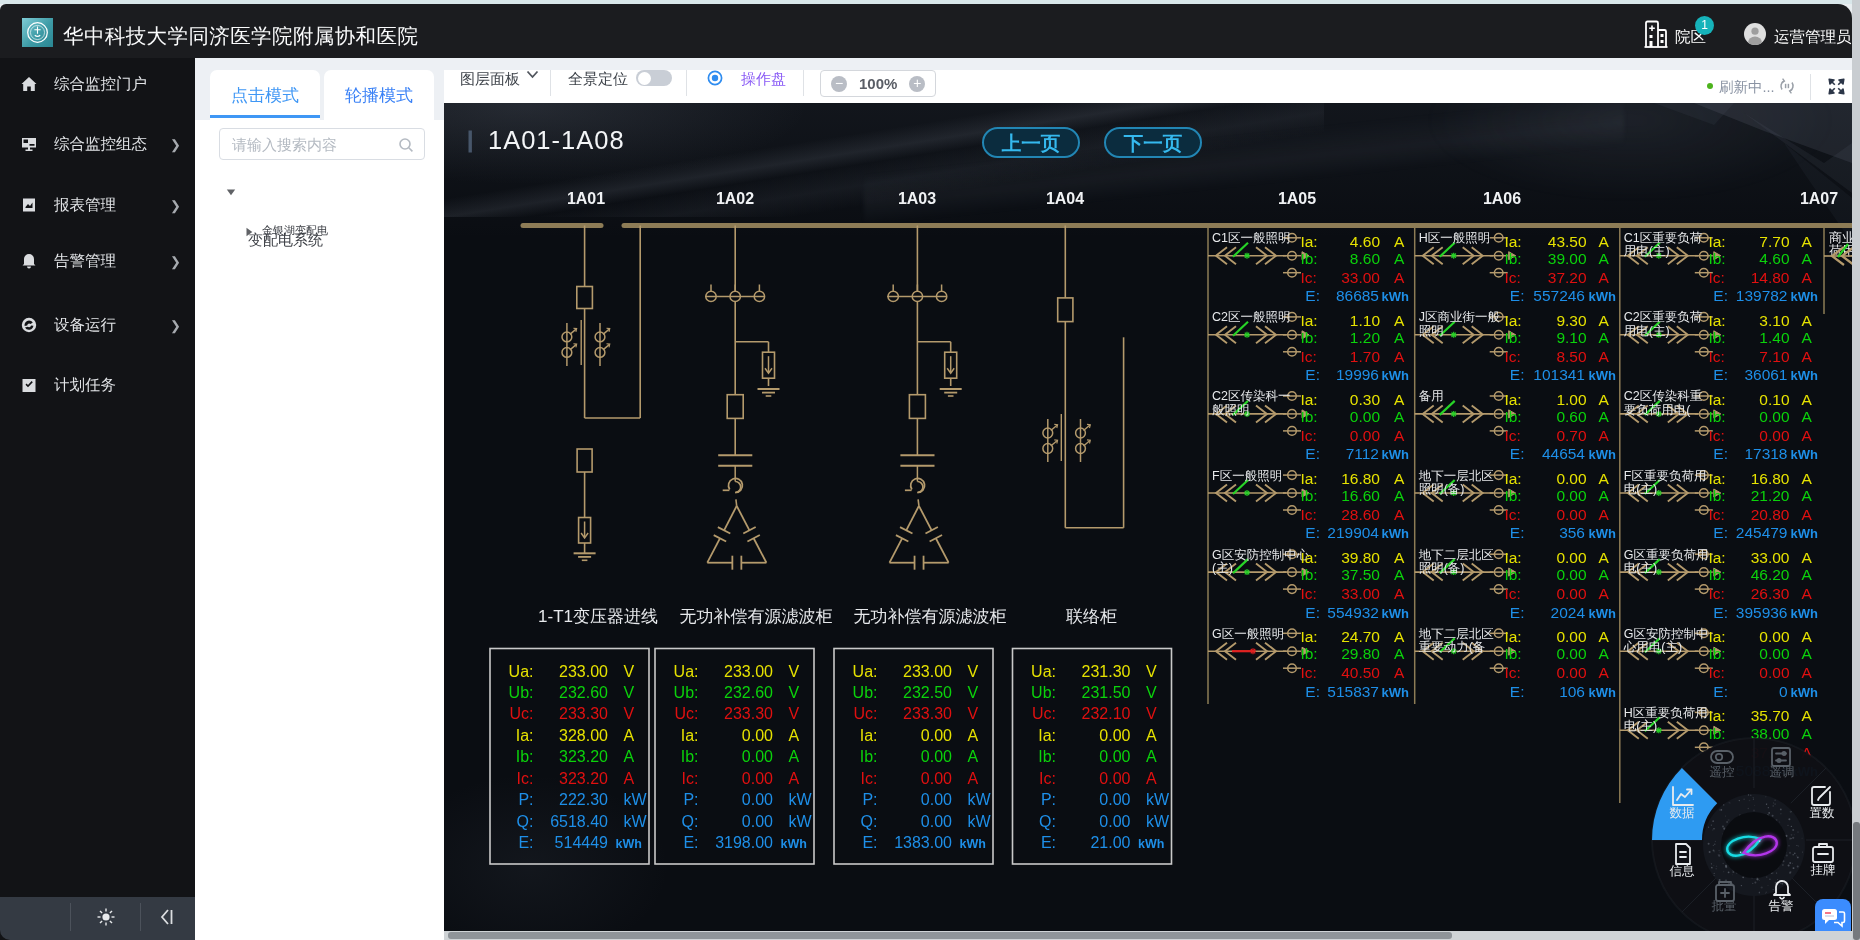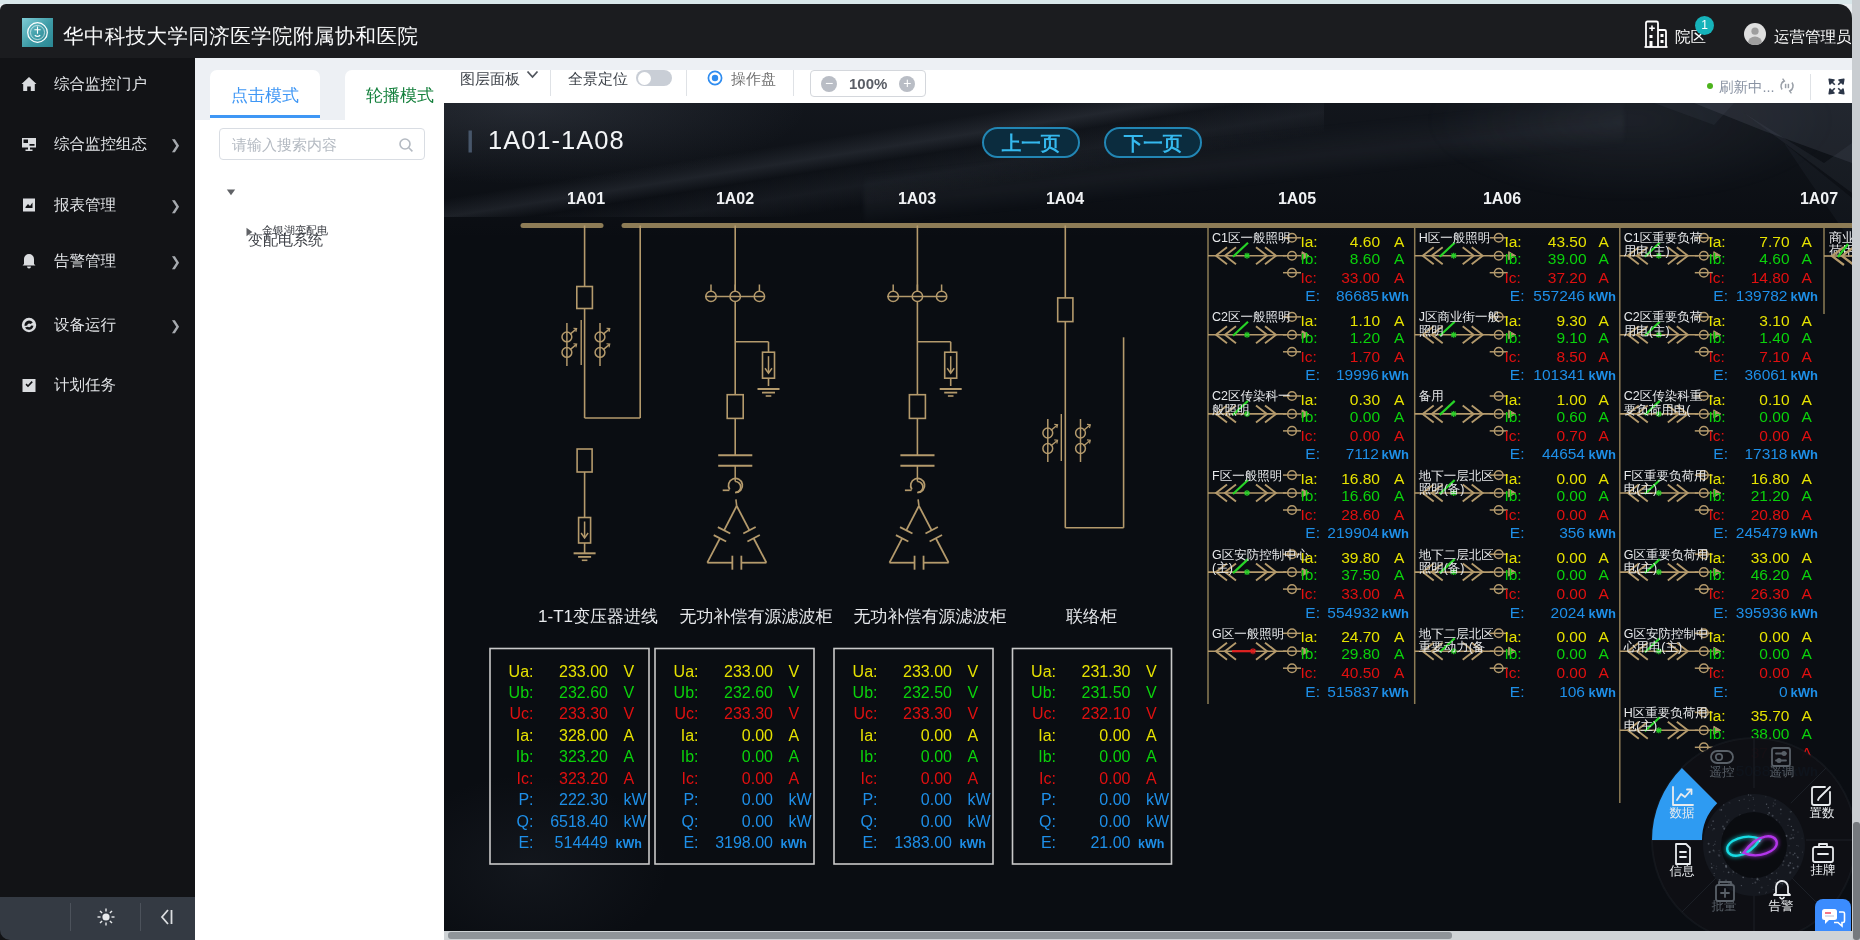--- a/index.html
+++ b/index.html
@@ -11,21 +11,21 @@
 #title{left:63px;top:18px;color:#fafbfc;font-size:20.5px;letter-spacing:0.4px;}
 #sidebar{left:0;top:58px;width:195px;height:882px;background:#121316;}
 #sidefoot{left:0;top:897px;width:195px;height:43px;background:#343a43;border-radius:0 0 0 10px;}
 .menu-item{position:absolute;left:0;width:195px;height:40px;color:#e2e4e7;font-size:15.5px;}
 .menu-item .mi-txt{position:absolute;left:54px;top:50%;transform:translateY(-50%);}
 .menu-item .mi-arrow{position:absolute;left:170px;top:50%;transform:translateY(-50%);color:#a6aaaf;font-size:13px;}
 #panel{left:195px;top:120px;width:249px;height:820px;background:#fff;}
 #panelhead{left:195px;top:58px;width:249px;height:62px;background:#edf0f4;}
 .tab{position:absolute;top:70px;height:50px;background:#fff;border-radius:7px 7px 0 0;display:flex;align-items:center;justify-content:center;font-size:17px;}
 #tab1{left:210px;width:110px;color:#3f97f5;}
-#tab2{left:324px;width:110px;color:#15803d;margin-left:21px;}
+#tab2{left:324px;width:110px;color:#3b82f6;}
 #tabline{left:210px;top:115px;width:110px;height:3px;background:#3f97f5;}
 #search{left:219px;top:128px;width:206px;height:32px;border:1.5px solid #d9dde3;border-radius:4px;background:#fff;}
 #search .ph{position:absolute;left:12px;top:7px;color:#b4bac2;font-size:15px;}
 #toolstrip{left:444px;top:58px;width:1408px;height:12px;background:#edf0f4;}
 #toolbar{left:444px;top:70px;width:1452px;height:33px;background:#fff;display:flex;color:#3e434a;font-size:15px;}
 .tb-div{width:1px;height:26px;background:#dfe2e6;}
 #canvas{left:444px;top:103px;width:1408px;height:828px;background:#0a0d12;overflow:hidden;}
 .swirl{position:absolute;pointer-events:none;}
 #vsb{left:1852px;top:0;width:8px;height:940px;background:#c9cdd1;}
 #vsbthumb{left:1852.5px;top:822px;width:7px;height:118px;background:#75797e;border-radius:3px;}
@@ -165,21 +165,21 @@
   <div class="tb-div" style="margin-left:11px;"></div>
   <span style="margin-left:17px;">全景定位</span>
   <div class="toggle" style="margin-left:8px;">
         <div class="knob"></div>
       </div>
   <div class="tb-div" style="margin-left:14px;"></div>
   <svg style="margin-left:20px" width="16" height="16" viewBox="0 0 16 16">
         <circle cx="8" cy="8" r="6.6" fill="none" stroke="#2e8cf0" stroke-width="1.7"></circle>
         <circle cx="8" cy="8" r="3.2" fill="#2e8cf0"></circle>
       </svg>
-  <span style="margin-left:8px;color:#737373;">操作盘</span>
+  <span style="margin-left:18px;color:#8b5cf6;">操作盘</span>
   <div class="tb-div" style="margin-left:17px;"></div>
   <div id="zoombox" style="margin-left:16px;">
         <div class="zbtn">−</div>
         <span style="margin:0 12px;font-weight:bold;">100%</span>
         <div class="zbtn">+</div>
       </div>
   <div class="abs" style="left:1263px;top:13px;width:6px;height:6px;border-radius:50%;background:#4db31d;"></div>
   <div class="abs" style="left:1275px;top:8px;color:#8a93a3;font-size:14.5px;">刷新中...</div>
   <svg class="abs" style="left:1334px;top:7px" width="18" height="18" viewBox="0 0 18 18">
     <path d="M 4 12.5 A 6.2 6.2 0 0 1 6 3.8" fill="none" stroke="#9aa0a8" stroke-width="1.5"></path>

